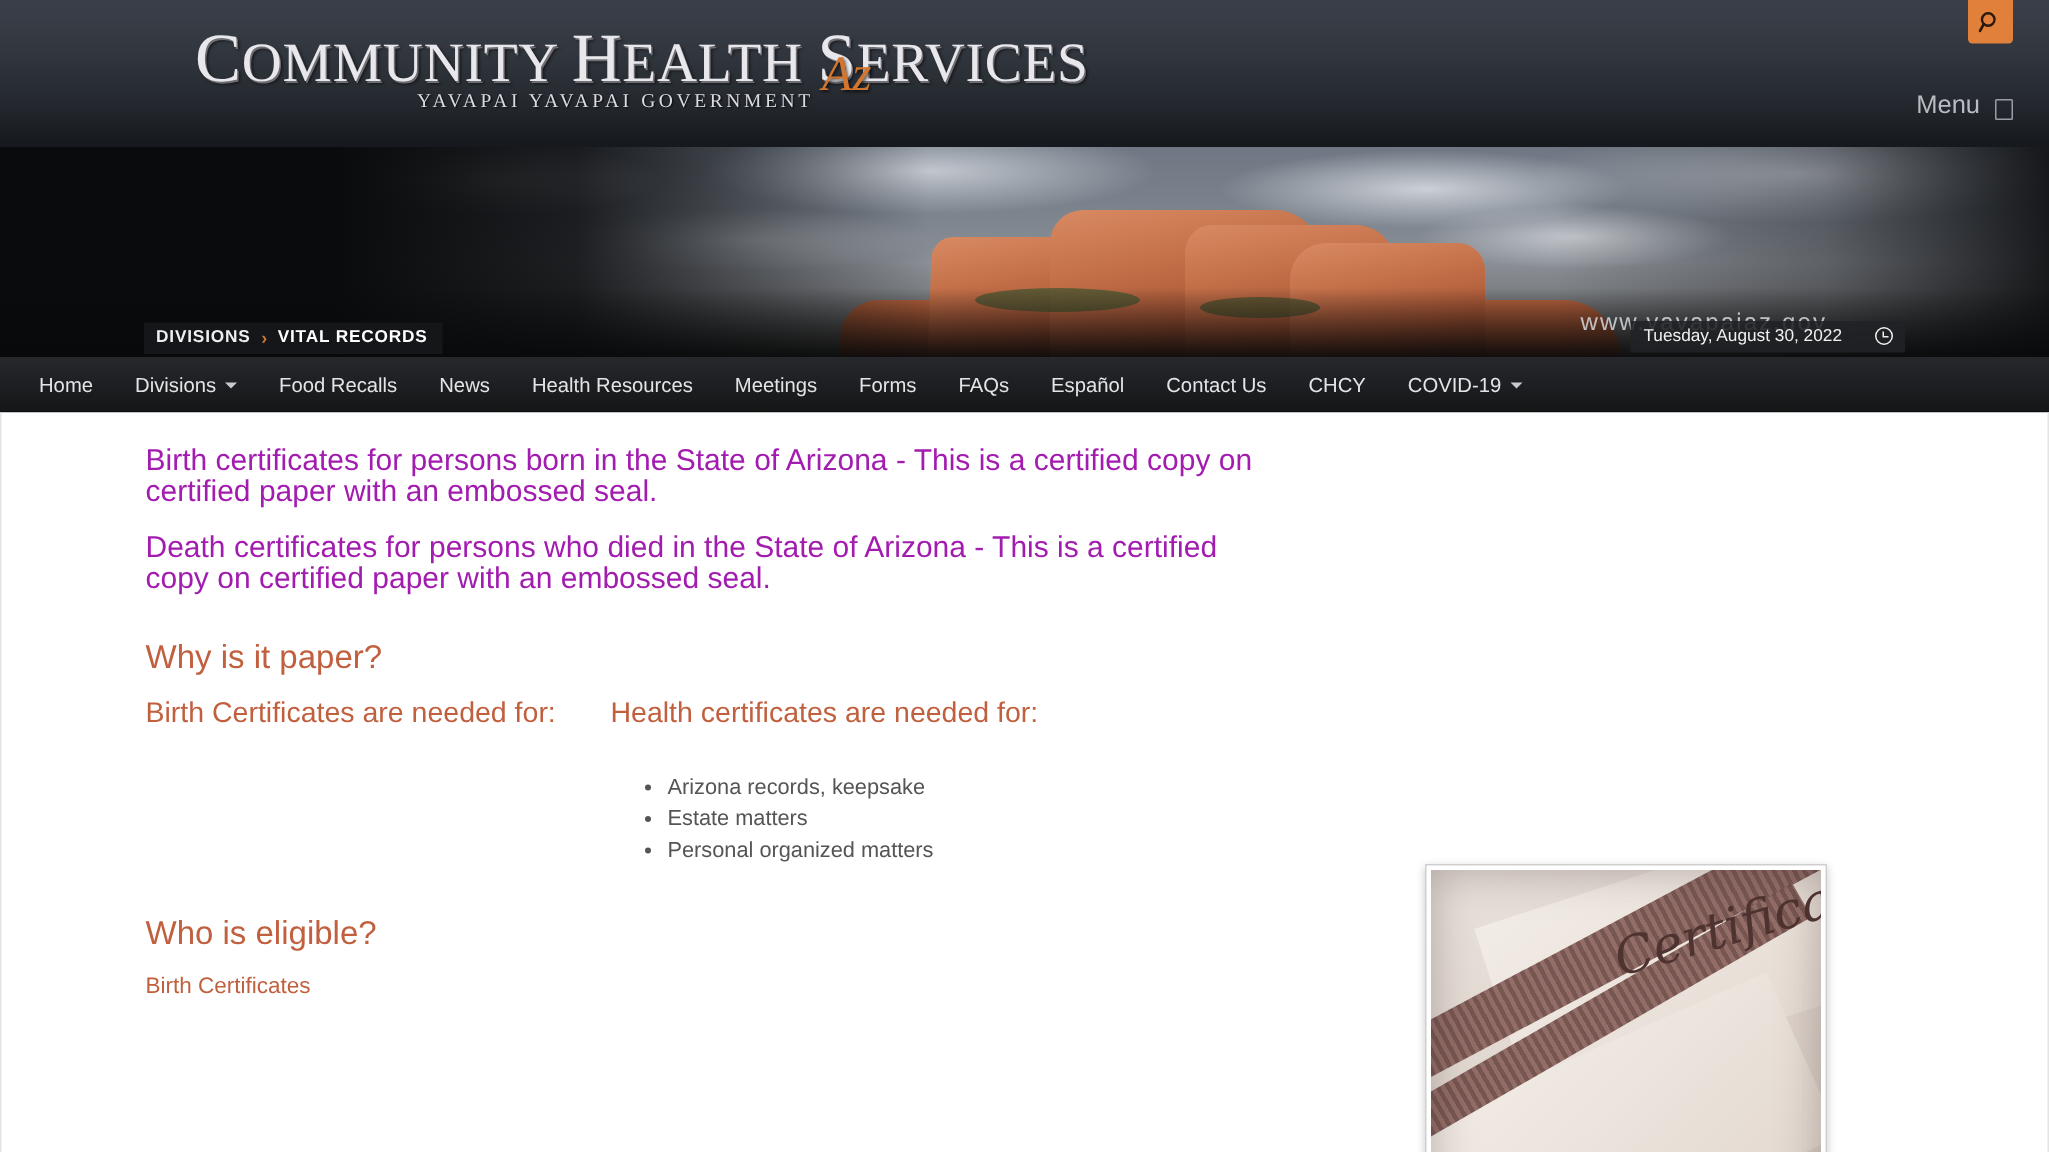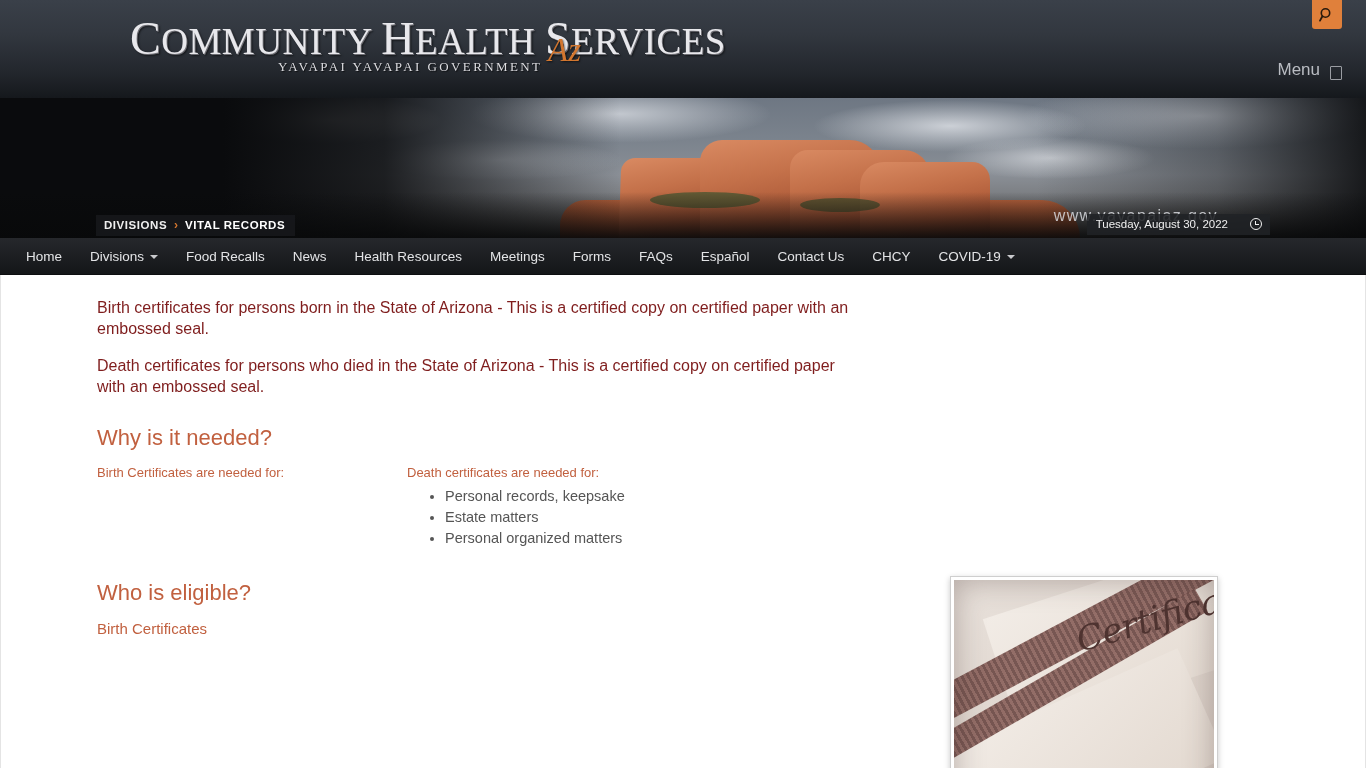--- a/index.html
+++ b/index.html
@@ -202,31 +202,31 @@
     position: absolute; left: 96px; top: 22px; width: 790px;
   }
   h2.sec {
     color: #c1603f; font-size: 22px; font-weight: normal;
     margin-bottom: 14px;
     font-family: "Liberation Sans", sans-serif;
   }
   h2.sec.second { margin-top: 28px; }
   h2.sec.third  { margin-top: 32px; }
   p.body {
-    color: #7f1d1d; font-size: 16px; line-height: 21px;
+    color: #a21caf; font-size: 20px; line-height: 21px;
     margin-bottom: 16px; max-width: 760px;
   }
   .two-col {
     display: flex; gap: 0; margin-top: 2px;
   }
   .col { width: 310px; }
   .col.right { width: 380px; }
   h3.subhead {
-    color: #c1603f; font-size: 13px; font-weight: normal;
-    margin-bottom: 6px;
+    color: #c1603f; font-size: 19px; font-weight: normal;
+    margin-bottom: 28px;
   }
   ul.bullets {
     list-style: disc;
     padding-left: 38px;
     color: #555555;
   }
   ul.bullets li {
     font-size: 14.5px; line-height: 20.8px; color: #555555;
     margin-bottom: 0px;
   }
@@ -371,30 +371,30 @@
       <span class="caret"></span>
     </div>
   </nav>
 
 <div class="content">
 
   <div class="col-main">
     <p class="body">Birth certificates for persons born in the State of Arizona - This is a certified copy on certified paper with an embossed seal.</p>
     <p class="body">Death certificates for persons who died in the State of Arizona - This is a certified copy on certified paper with an embossed seal.</p>
 
-    <h2 class="sec second">Why is it needed?</h2>
+    <h2 class="sec second">Why is it paper?</h2>
 
     <div class="two-col">
       <div class="col">
         <h3 class="subhead">Birth Certificates are needed for:</h3>
       </div>
       <div class="col right">
-        <h3 class="subhead">Death certificates are needed for:</h3>
+        <h3 class="subhead">Health certificates are needed for:</h3>
         <ul class="bullets" id="list-death">
-            <li>Personal records, keepsake</li>
+            <li>Arizona records, keepsake</li>
             <li>Estate matters</li>
             <li>Personal organized matters</li>
           </ul>
       </div>
     </div>
 
     <h2 class="sec third">Who is eligible?</h2>
     <h4 class="minor">Birth Certificates</h4>
   </div>
 

